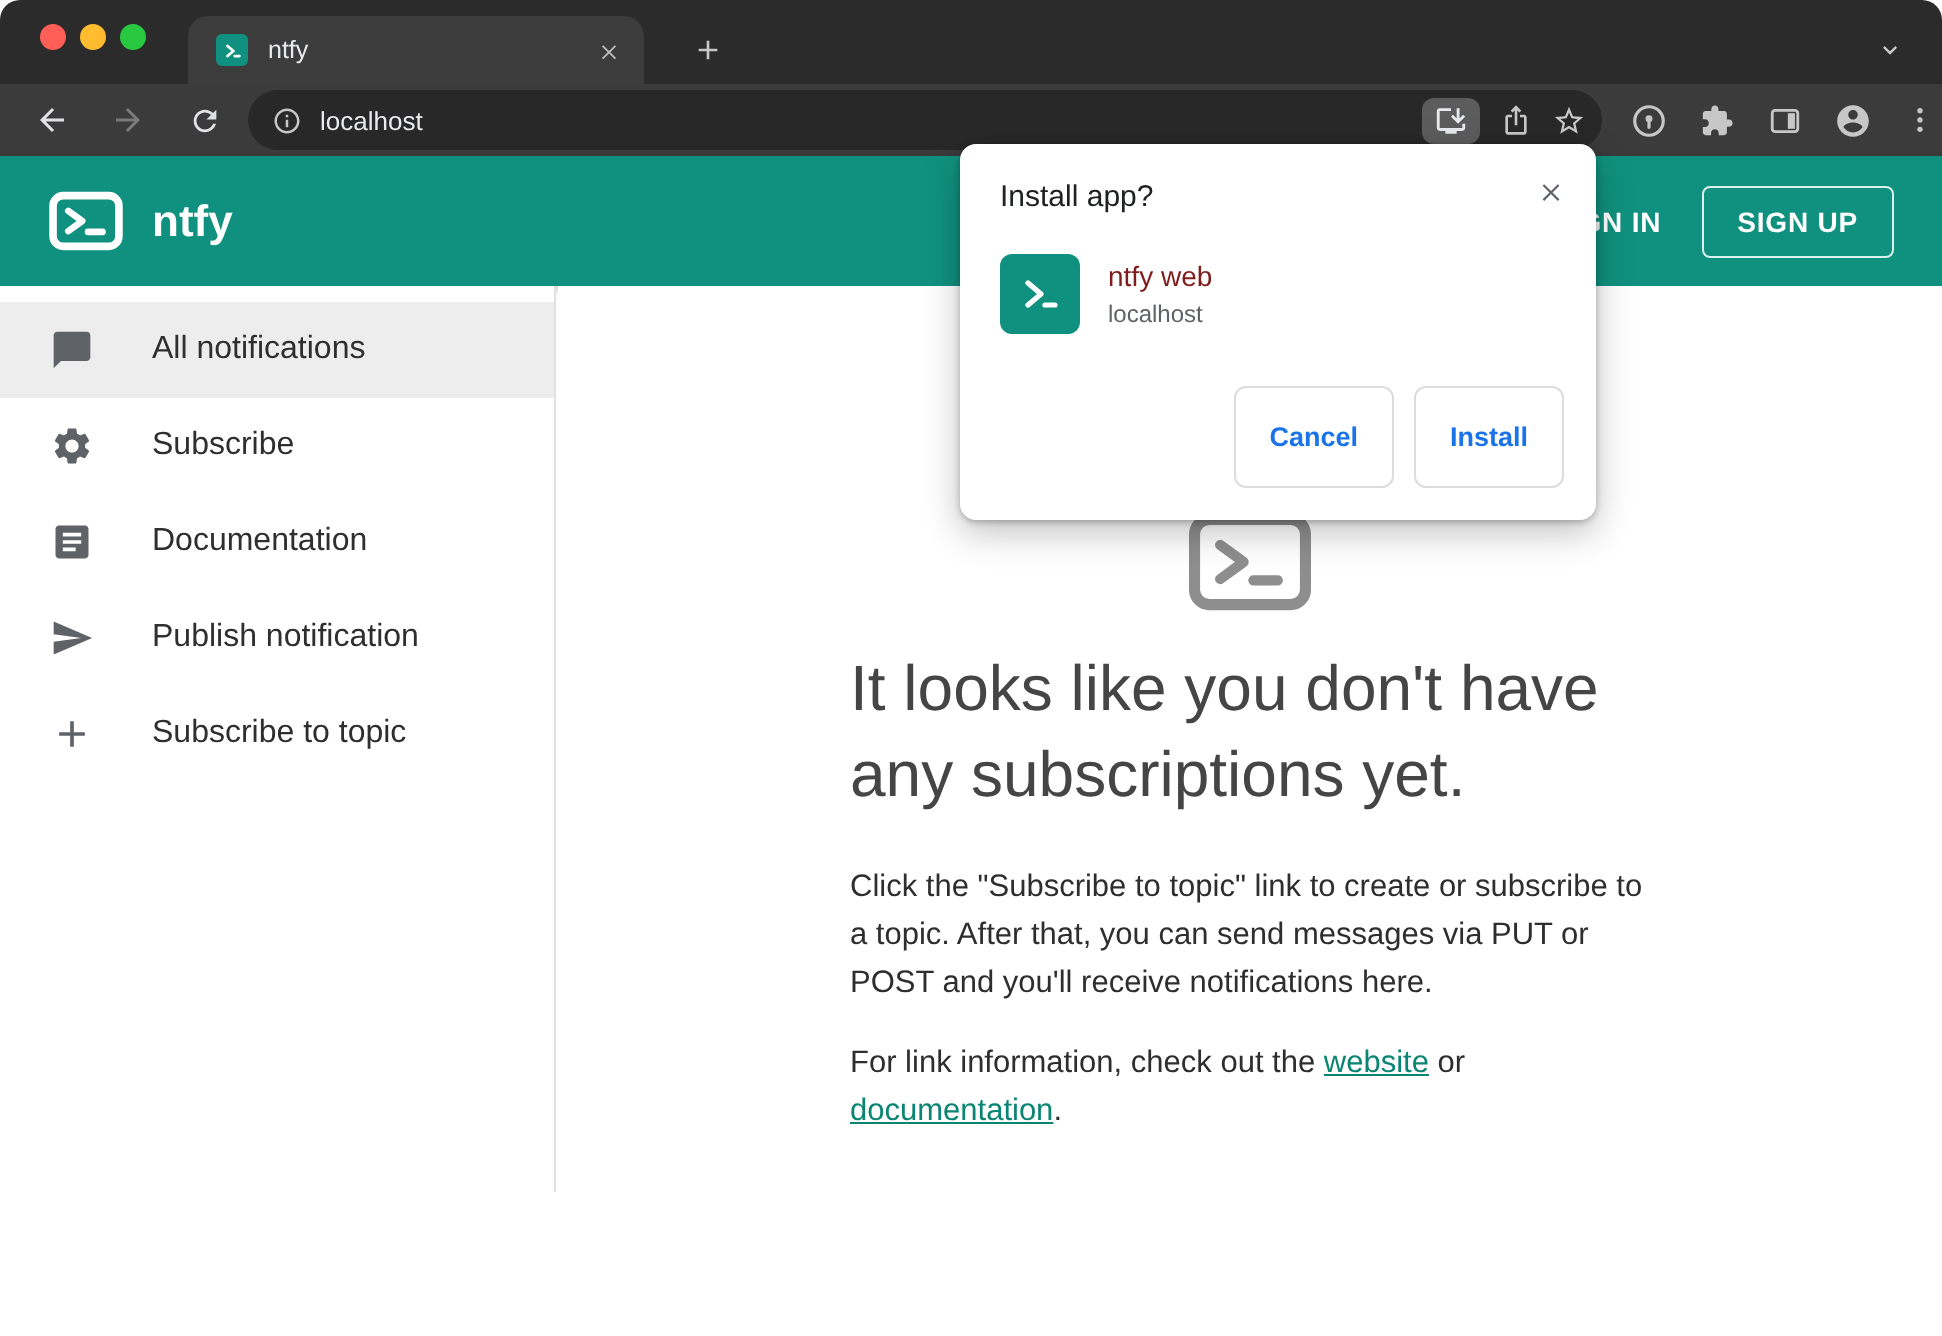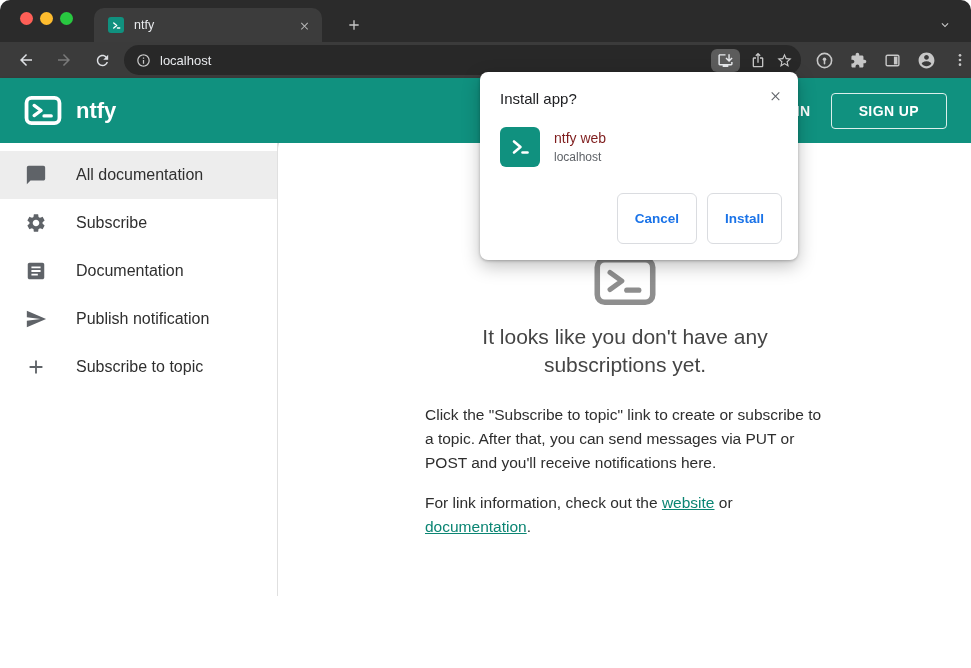--- a/index.html
+++ b/index.html
@@ -45,35 +45,35 @@
   .app-header{position:absolute;top:78px;left:0;right:0;height:65px;background:var(--color-teal);
        display:flex;align-items:center;padding:0 24px;color:#fff;
        box-shadow:0 2px 4px rgba(0,0,0,0.2);}
   .brand{display:flex;align-items:center;gap:14px;}
   .brand-logo{color:#fff;display:flex;}
   .brand-name{font-size:22px;font-weight:bold;color:#fff;}
   .header-spacer{flex:1;}
   .signin-btn{background:transparent;border:none;color:#fff;font-size:14px;font-weight:bold;
        letter-spacing:0.4px;padding:10px 12px;cursor:pointer;}
   .signup-btn{background:transparent;border:1px solid rgba(255,255,255,0.85);border-radius:4px;color:#fff;
-       font-size:14px;font-weight:bold;letter-spacing:0.4px;padding:9px 27px;margin-left:8px;cursor:pointer;}
+       font-size:14px;font-weight:bold;letter-spacing:0.4px;padding:9px 17px;margin-left:8px;cursor:pointer;}
 
   
   .sidebar{position:absolute;top:143px;left:0;bottom:0;width:278px;background:#fff;
        border-right:1px solid #e0e0e0;padding-top:8px;}
   .side-item{display:flex;align-items:center;height:48px;padding:0 16px 0 24px;cursor:pointer;color:#424242;}
   .side-item.selected{background:#ededed;}
   .side-item .sicon{width:24px;height:24px;color:#5f6368;margin-right:28px;display:flex;align-items:center;justify-content:center;flex:0 0 auto;}
   .side-item .slabel{font-size:16px;color:#2f2f2f;}
 
   
   .main{position:absolute;top:143px;left:279px;right:0;bottom:0;background:#fff;}
   .empty{width:400px;margin:0 auto;padding-top:112px;}
   .empty-icon{display:flex;justify-content:center;color:#8e8e8e;}
-  .empty-heading{margin:16px 0 17px;font-size:21px;font-weight:400;line-height:1.33;color:#454545;text-align:center;}
+  .empty-heading{margin:16px 0 17px;font-size:32px;font-weight:400;line-height:1.33;color:#454545;}
   .empty-body{margin:24px 0 0;font-size:15.5px;line-height:24px;color:#2e2e2e;}
   .empty-more{margin:16px 0 0;font-size:15.5px;line-height:24px;color:#2e2e2e;}
   .tlink{color:var(--color-link);text-decoration:underline;cursor:pointer;}
 
   
   .dialog{position:absolute;top:72px;left:480px;width:318px;background:#fff;border-radius:8px;
        box-shadow:0 1px 3px rgba(0,0,0,0.25),0 6px 18px rgba(0,0,0,0.25);z-index:50;padding:18px 16px 16px 20px;}
   .dialog-title{font-size:15px;color:#202124;margin:0;font-weight:400;}
   .dialog-close{position:absolute;top:12px;right:12px;width:22px;height:22px;color:#5f6368;}
   .dialog-app{display:flex;align-items:center;margin-top:20px;}
@@ -223,21 +223,21 @@
     <button class="signup-btn">SIGN UP</button>
   </div>
 
   <nav class="sidebar">
     <div class="side-item selected">
       <span class="sicon">
         <svg width="22" height="22" viewBox="0 0 24 24">
             <path d="M20 2H4c-1.1 0-2 .9-2 2v18l4-4h14c1.1 0 2-.9 2-2V4c0-1.1-.9-2-2-2z" fill="currentColor"></path>
           </svg>
       </span>
-      <span class="slabel">All documentation</span>
+      <span class="slabel">All notifications</span>
     </div>
     <div class="side-item">
       <span class="sicon">
         <svg width="22" height="22" viewBox="0 0 24 24">
             <path d="M19.14 12.94c.04-.3.06-.61.06-.94 0-.32-.02-.64-.07-.94l2.03-1.58c.18-.14.23-.41.12-.61l-1.92-3.32c-.12-.22-.37-.29-.59-.22l-2.39.96c-.5-.38-1.03-.7-1.62-.94l-.36-2.54c-.04-.24-.24-.41-.48-.41h-3.84c-.24 0-.43.17-.47.41l-.36 2.54c-.59.24-1.13.57-1.62.94l-2.39-.96c-.22-.08-.47 0-.59.22L2.74 8.87c-.12.21-.08.47.12.61l2.03 1.58c-.05.3-.09.63-.09.94s.02.64.07.94l-2.03 1.58c-.18.14-.23.41-.12.61l1.92 3.32c.12.22.37.29.59.22l2.39-.96c.5.38 1.03.7 1.62.94l.36 2.54c.05.24.24.41.48.41h3.84c.24 0 .44-.17.47-.41l.36-2.54c.59-.24 1.13-.56 1.62-.94l2.39.96c.22.08.47 0 .59-.22l1.92-3.32c.12-.22.07-.47-.12-.61l-2.01-1.58zM12 15.6c-1.98 0-3.6-1.62-3.6-3.6s1.62-3.6 3.6-3.6 3.6 1.62 3.6 3.6-1.62 3.6-3.6 3.6z" fill="currentColor"></path>
           </svg>
       </span>
       <span class="slabel">Subscribe</span>
     </div>
     <div class="side-item">

